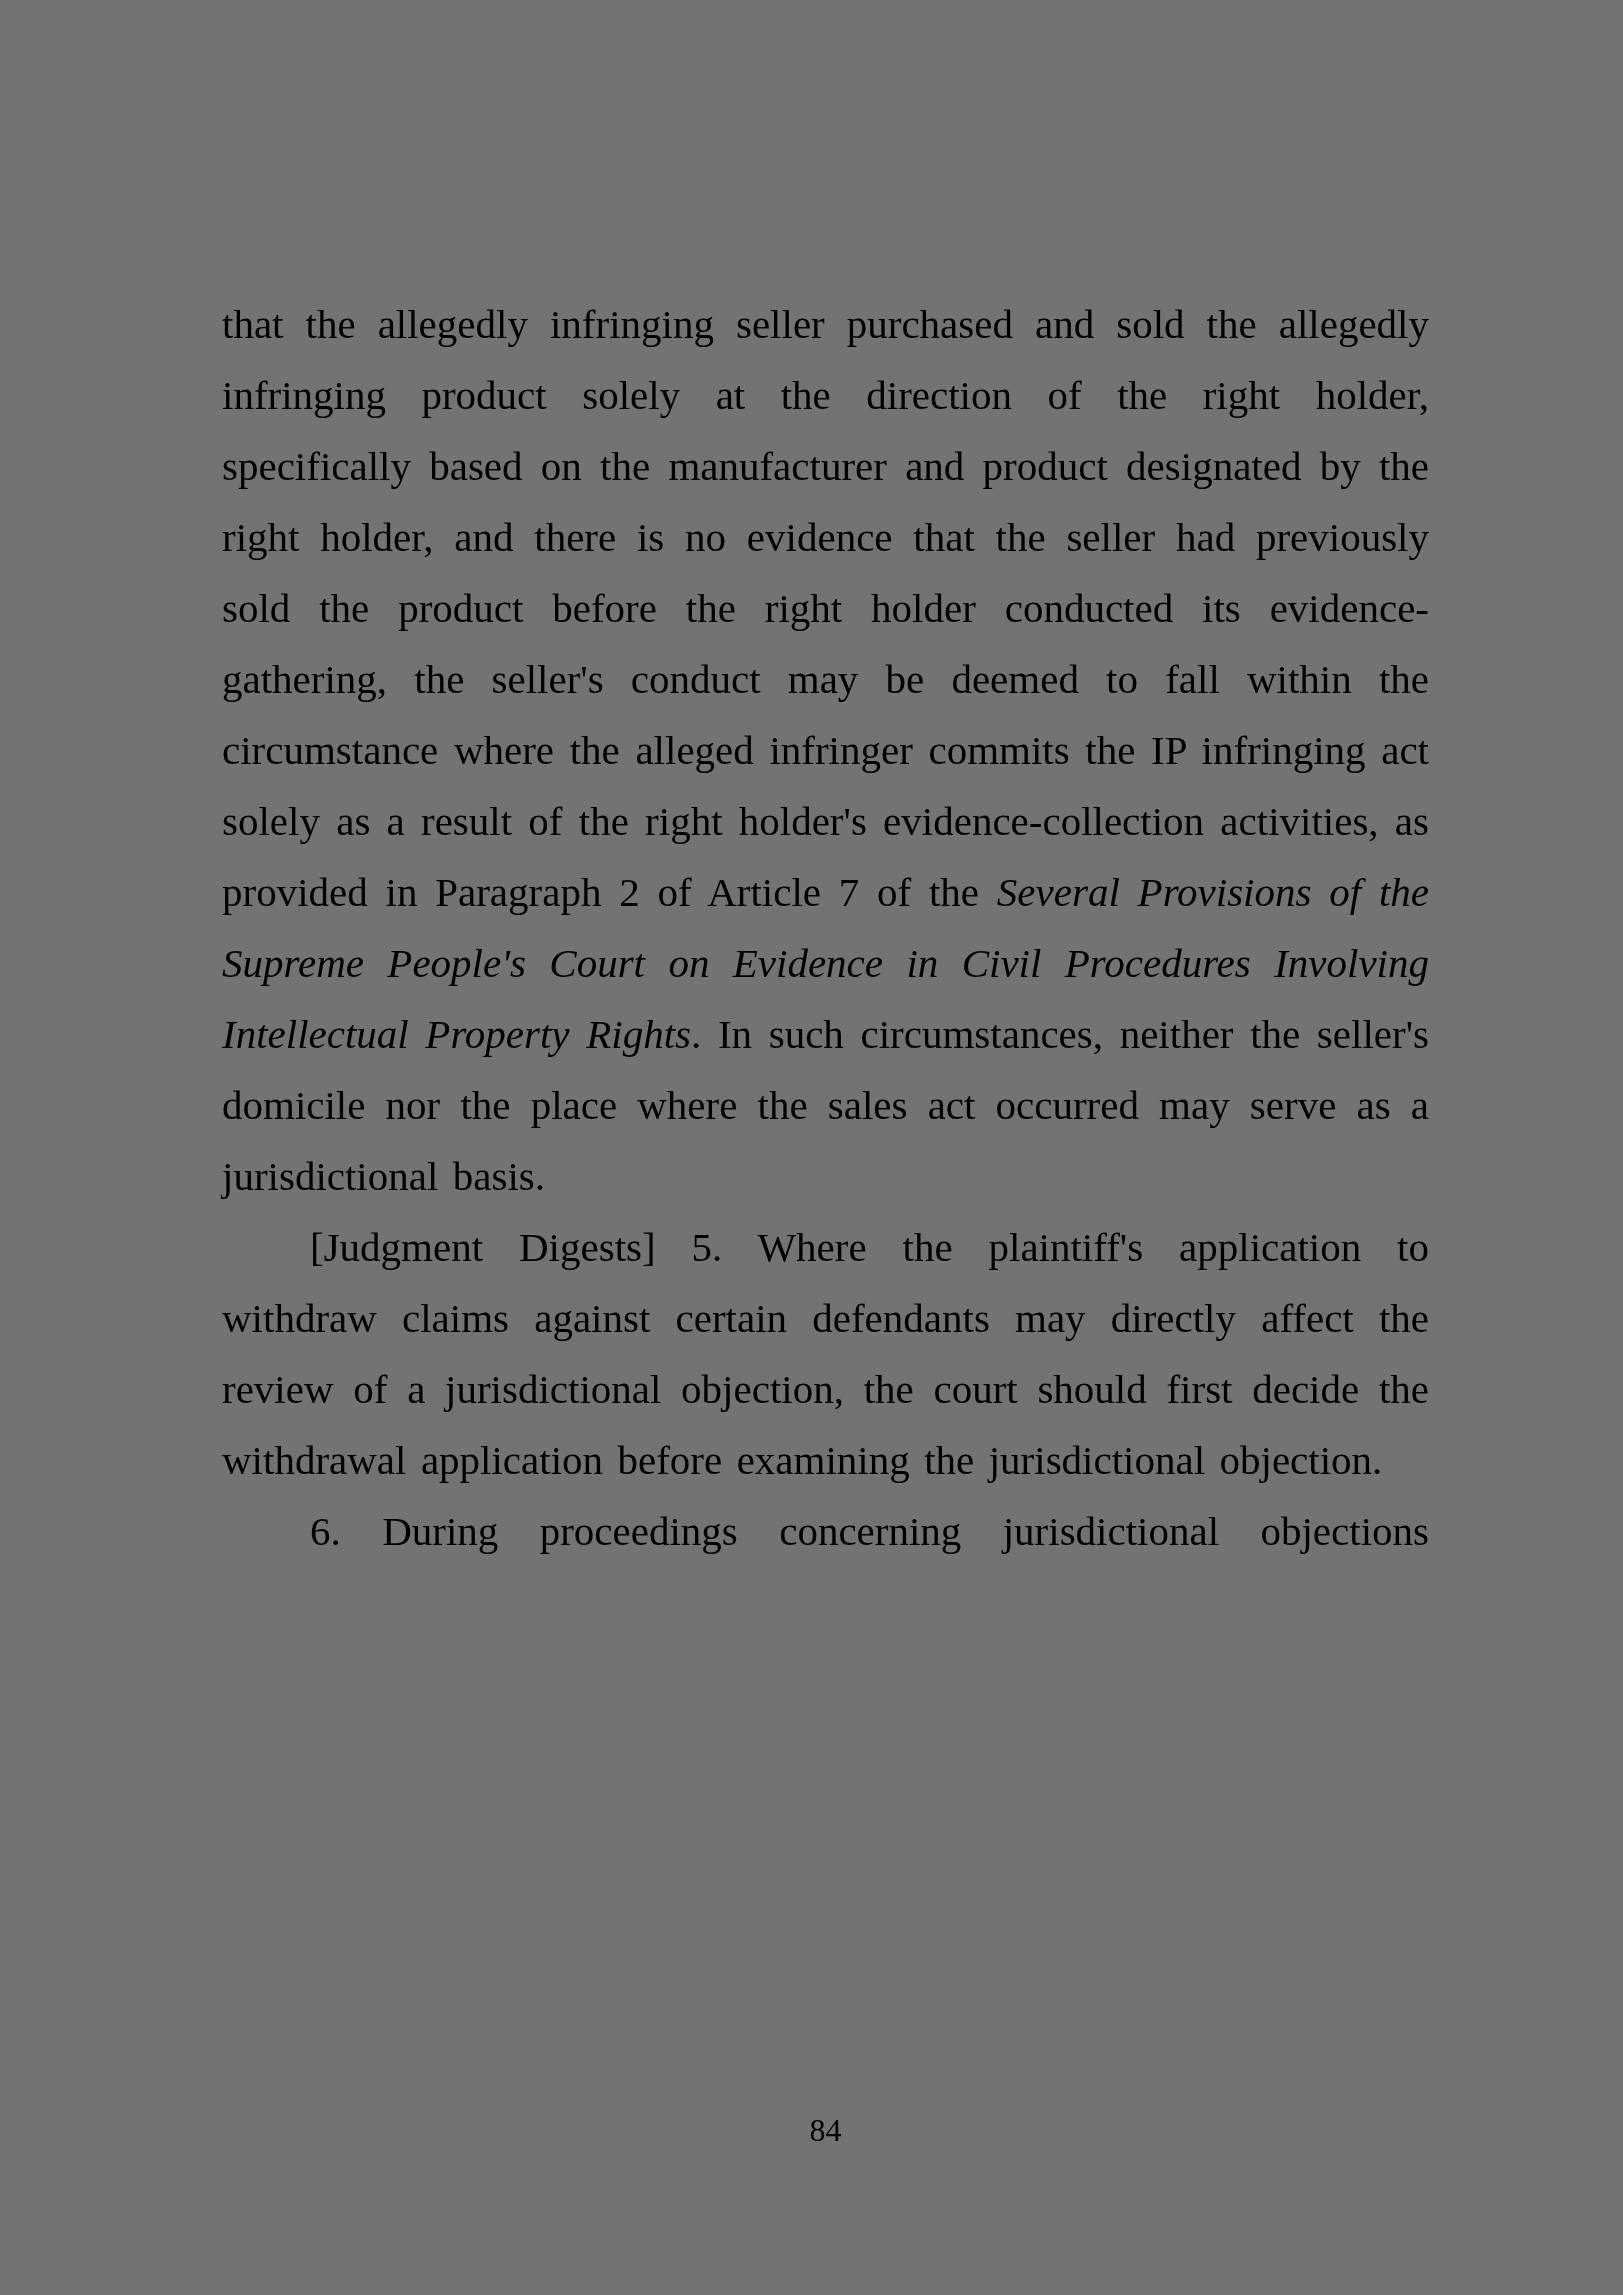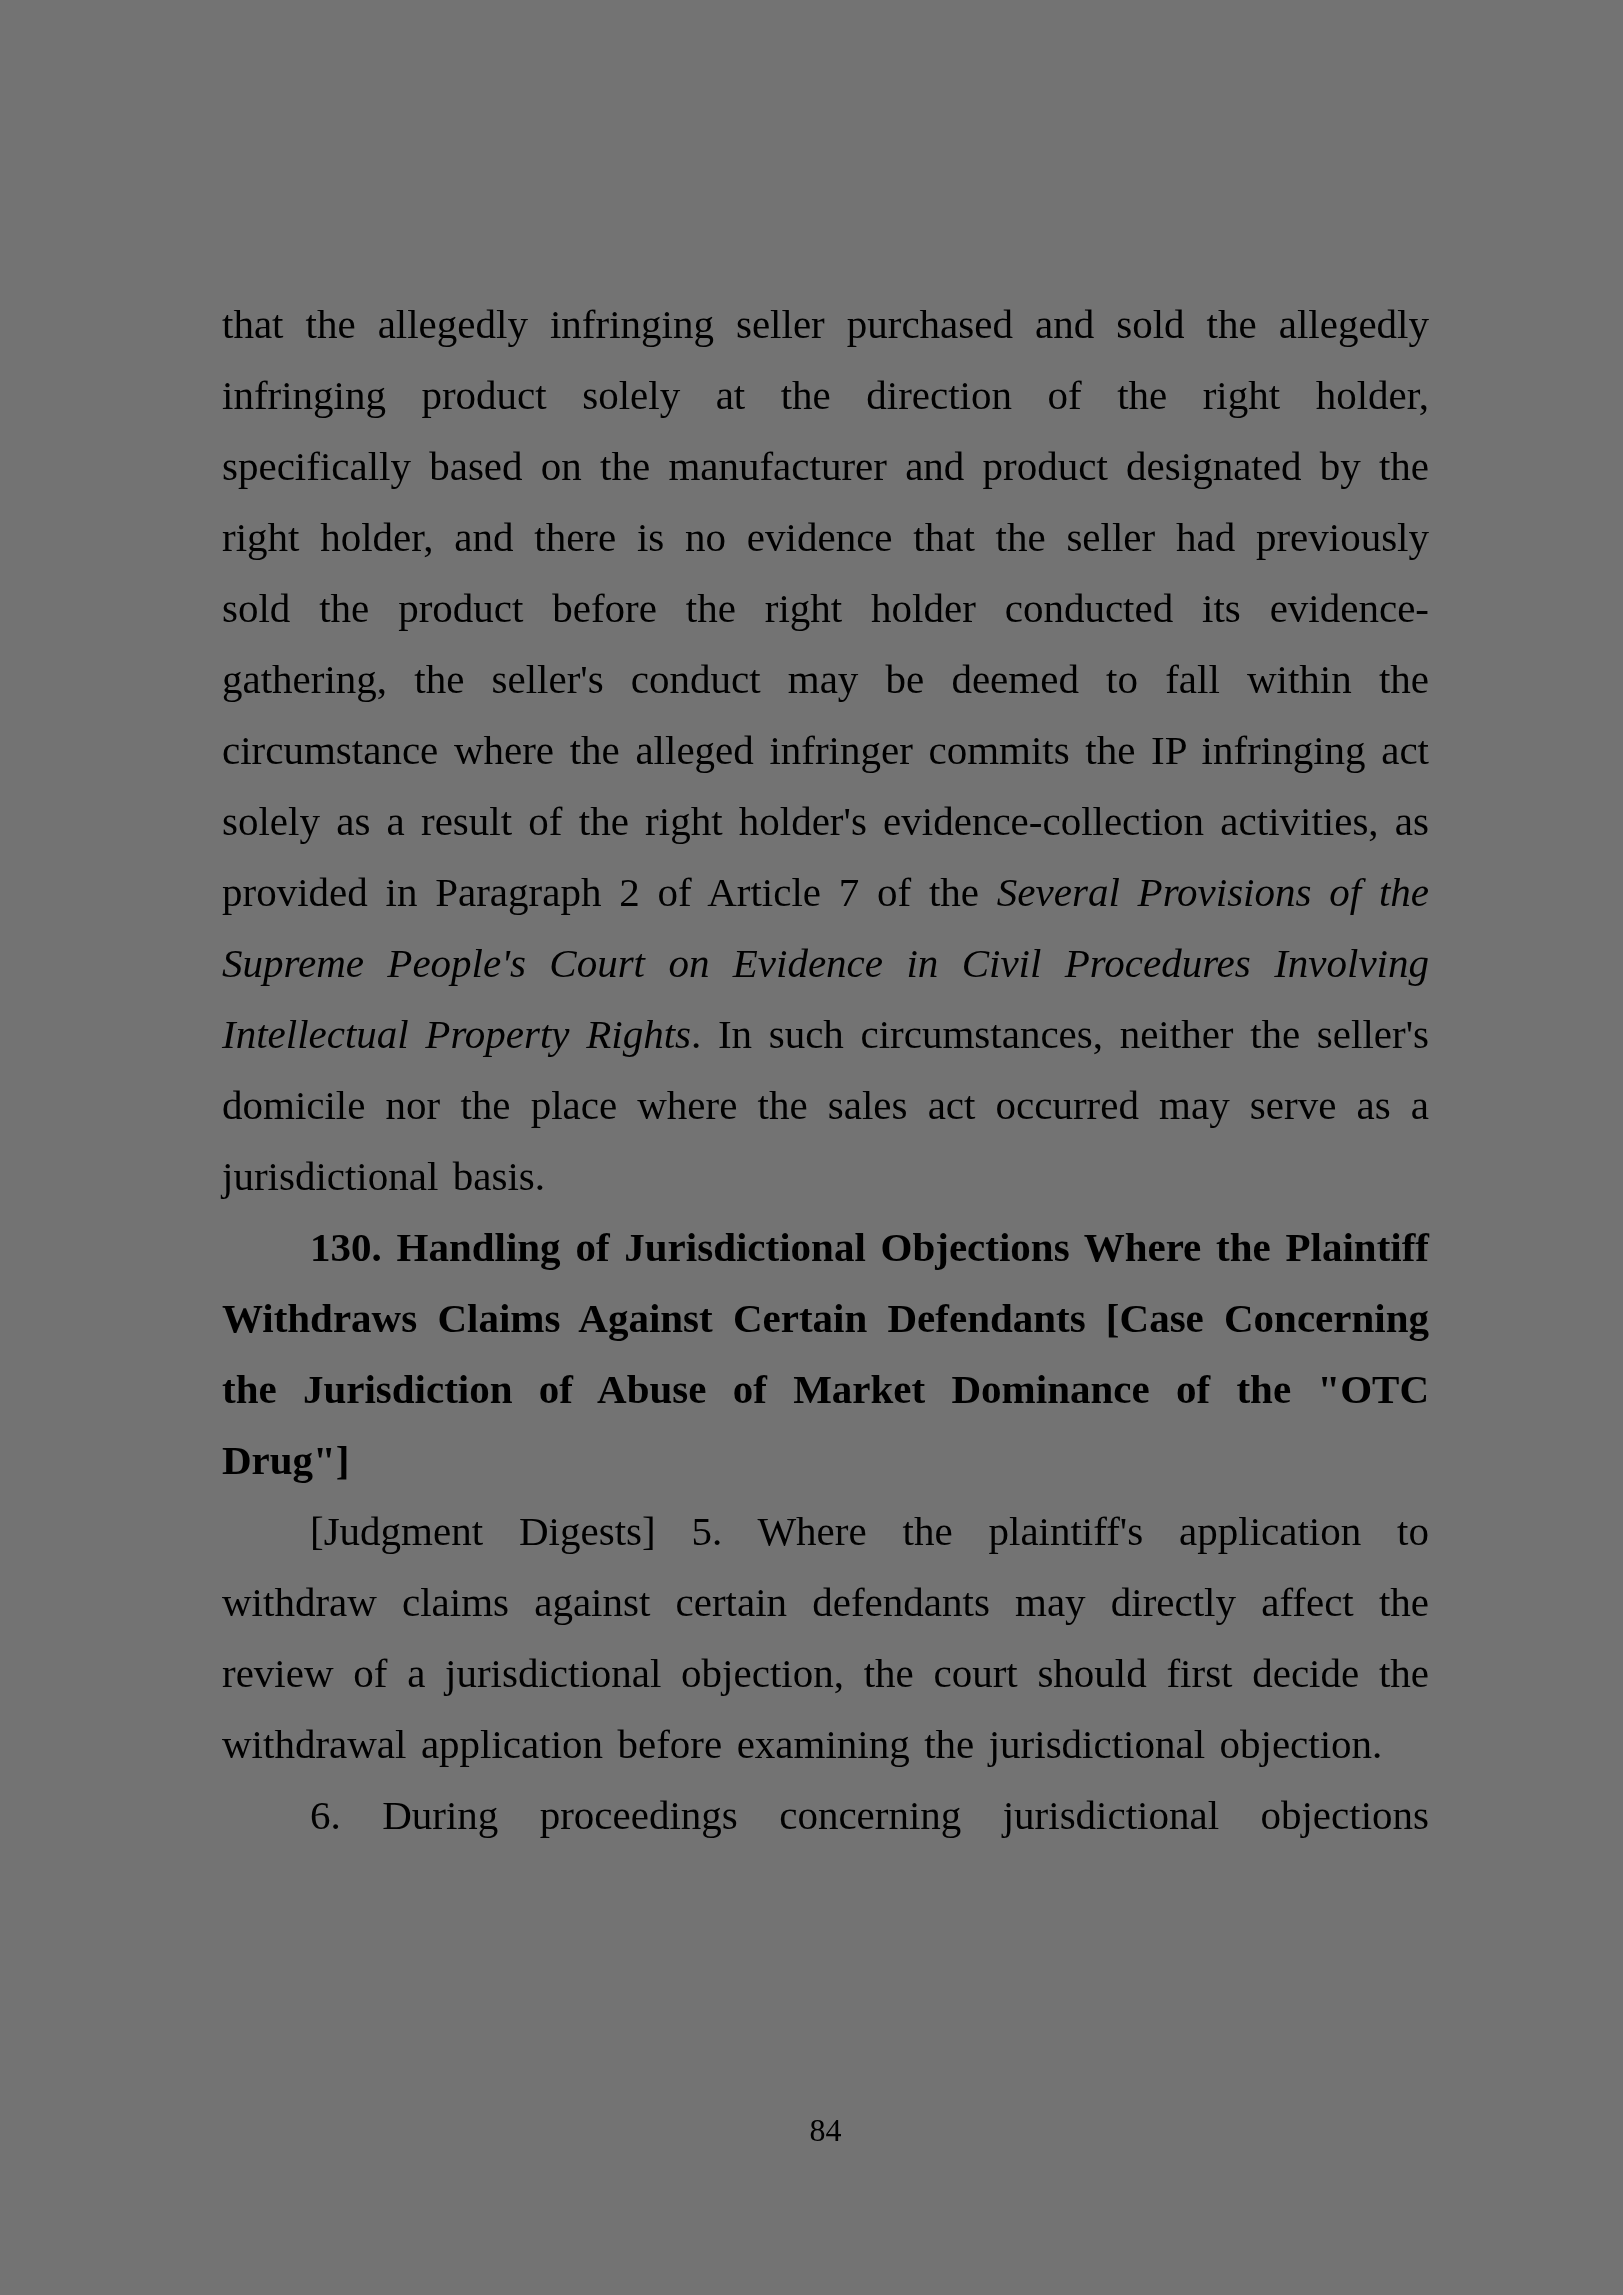--- a/index.html
+++ b/index.html
@@ -59,21 +59,20 @@
     line-height: 37px;
     color: #000000;
   }
 </style>
 </head>
 <body>
 
 <div class="page">
   <main class="text-block" id="doc-body">
       <p class=""><span class="run-normal">that the allegedly infringing seller purchased and sold the allegedly infringing product solely at the direction of the right holder, specifically based on the manufacturer and product designated by the right holder, and there is no evidence that the seller had previously sold the product before the right holder conducted its evidence-gathering, the seller's conduct may be deemed to fall within the circumstance where the alleged infringer commits the IP infringing act solely as a result of the right holder's evidence-collection activities, as provided in Paragraph 2 of Article 7 of the </span><span class="run-italic">Several Provisions of the Supreme People's Court on Evidence in Civil Procedures Involving Intellectual Property Rights</span><span class="run-normal">. In such circumstances, neither the seller's domicile nor the place where the sales act occurred may serve as a jurisdictional basis.</span></p>
-      <p class="indent bold "><span class="run-bold">130. Handling of Jurisdictional Objections Where the Plaintiff Withdraws Claims Against Certain Defendants [Case Concerning the Jurisdiction of Abuse of Market Dominance of the "OTC Drug"]</span></p>
       <p class="indent "><span class="run-normal">[Judgment Digests] 5. Where the plaintiff's application to withdraw claims against certain defendants may directly affect the review of a jurisdictional objection, the court should first decide the withdrawal application before examining the jurisdictional objection.</span></p>
       <p class="indent justify-last"><span class="run-normal">6. During proceedings concerning jurisdictional objections</span></p>
     </main>
   <footer class="page-footer">
     <span class="page-number">84</span>
   </footer>
 </div>
 
 
 </body></html>

